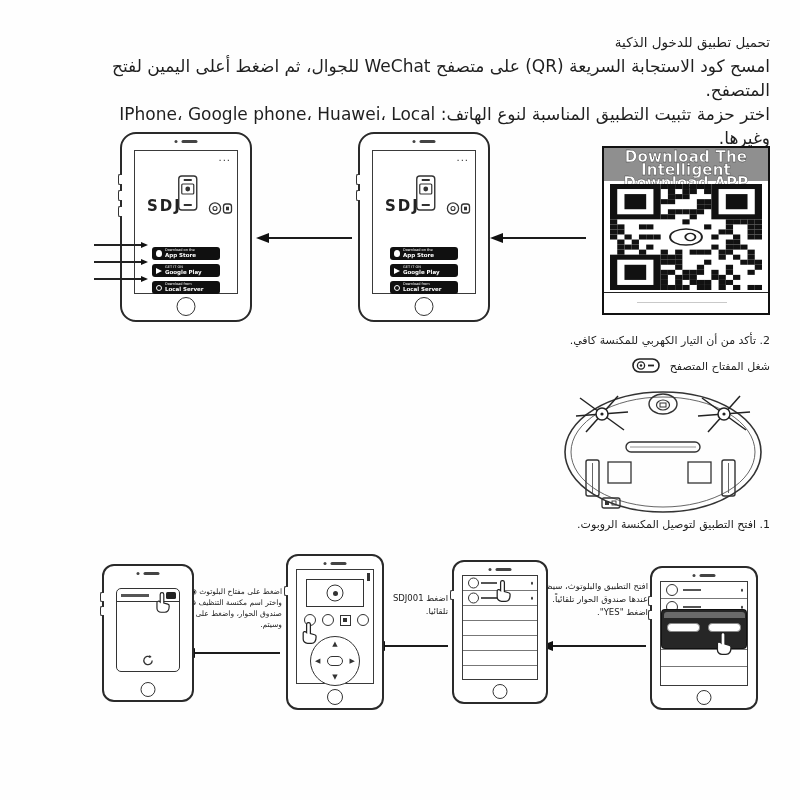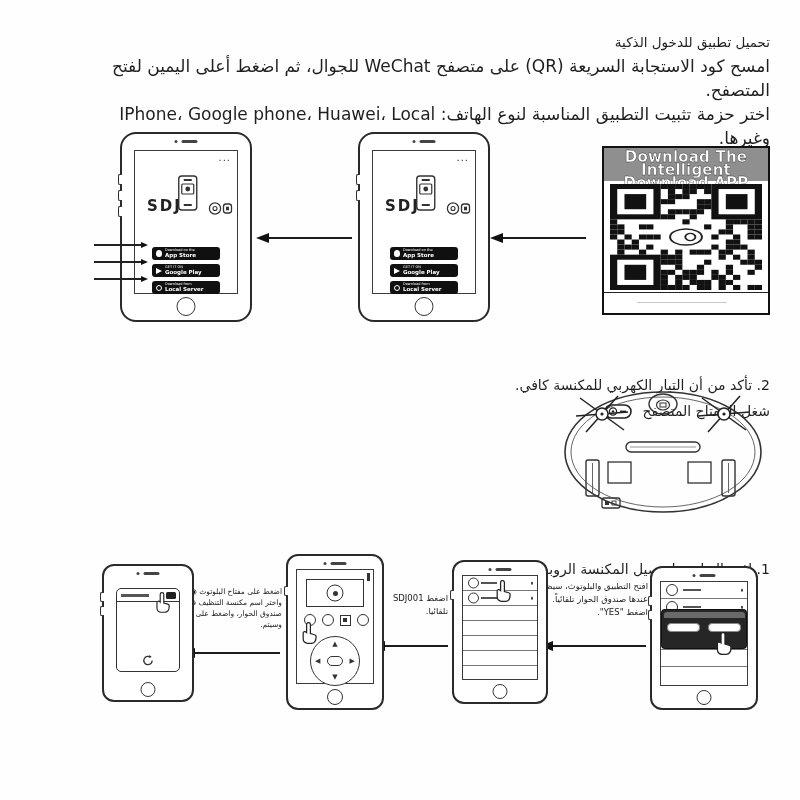--- a/index.html
+++ b/index.html
@@ -54,21 +54,21 @@
   .qrhead{height:30px;background:#8f8f8f;color:#fff;text-align:center;font-weight:bold;
         font-size:15px;line-height:13px;padding-top:3px;letter-spacing:.2px;
         -webkit-text-stroke:.4px #3a3a3a;}
   .qrbody{position:relative;height:106px;margin:3px 6px 0 6px;}
   .qrfoot{height:20px;border-top:1.5px solid #222;margin-top:2px;position:relative;}
   .qrfoot .scrib{position:absolute;left:20%;right:25%;top:9px;height:1px;background:#c9c9c9;}
 
   
   .title{font-size:13.5px;}
   .body-text{font-size:17px;line-height:24px;}
-  .step-text{font-size:14px;line-height:26px;margin-top:44px;}
+  .step-text{font-size:11px;line-height:26px;}
   .note{font-size:8.5px;line-height:13px;color:#222;}
   .note-sm{font-size:7.5px;line-height:11px;color:#222;}
 
   
   .listrow{box-sizing:border-box;border-bottom:1px solid #777;position:relative;}
   .avatar{position:absolute;left:5px;top:50%;transform:translateY(-50%);
         border:1.3px solid #333;border-radius:50%;background:#fff;}
   .rowbar{position:absolute;left:22px;top:50%;transform:translateY(-50%);height:2px;background:#555;}
   .rowdot{position:absolute;right:4px;top:50%;transform:translateY(-50%);
         width:2.5px;height:2.5px;border-radius:50%;background:#444;}

